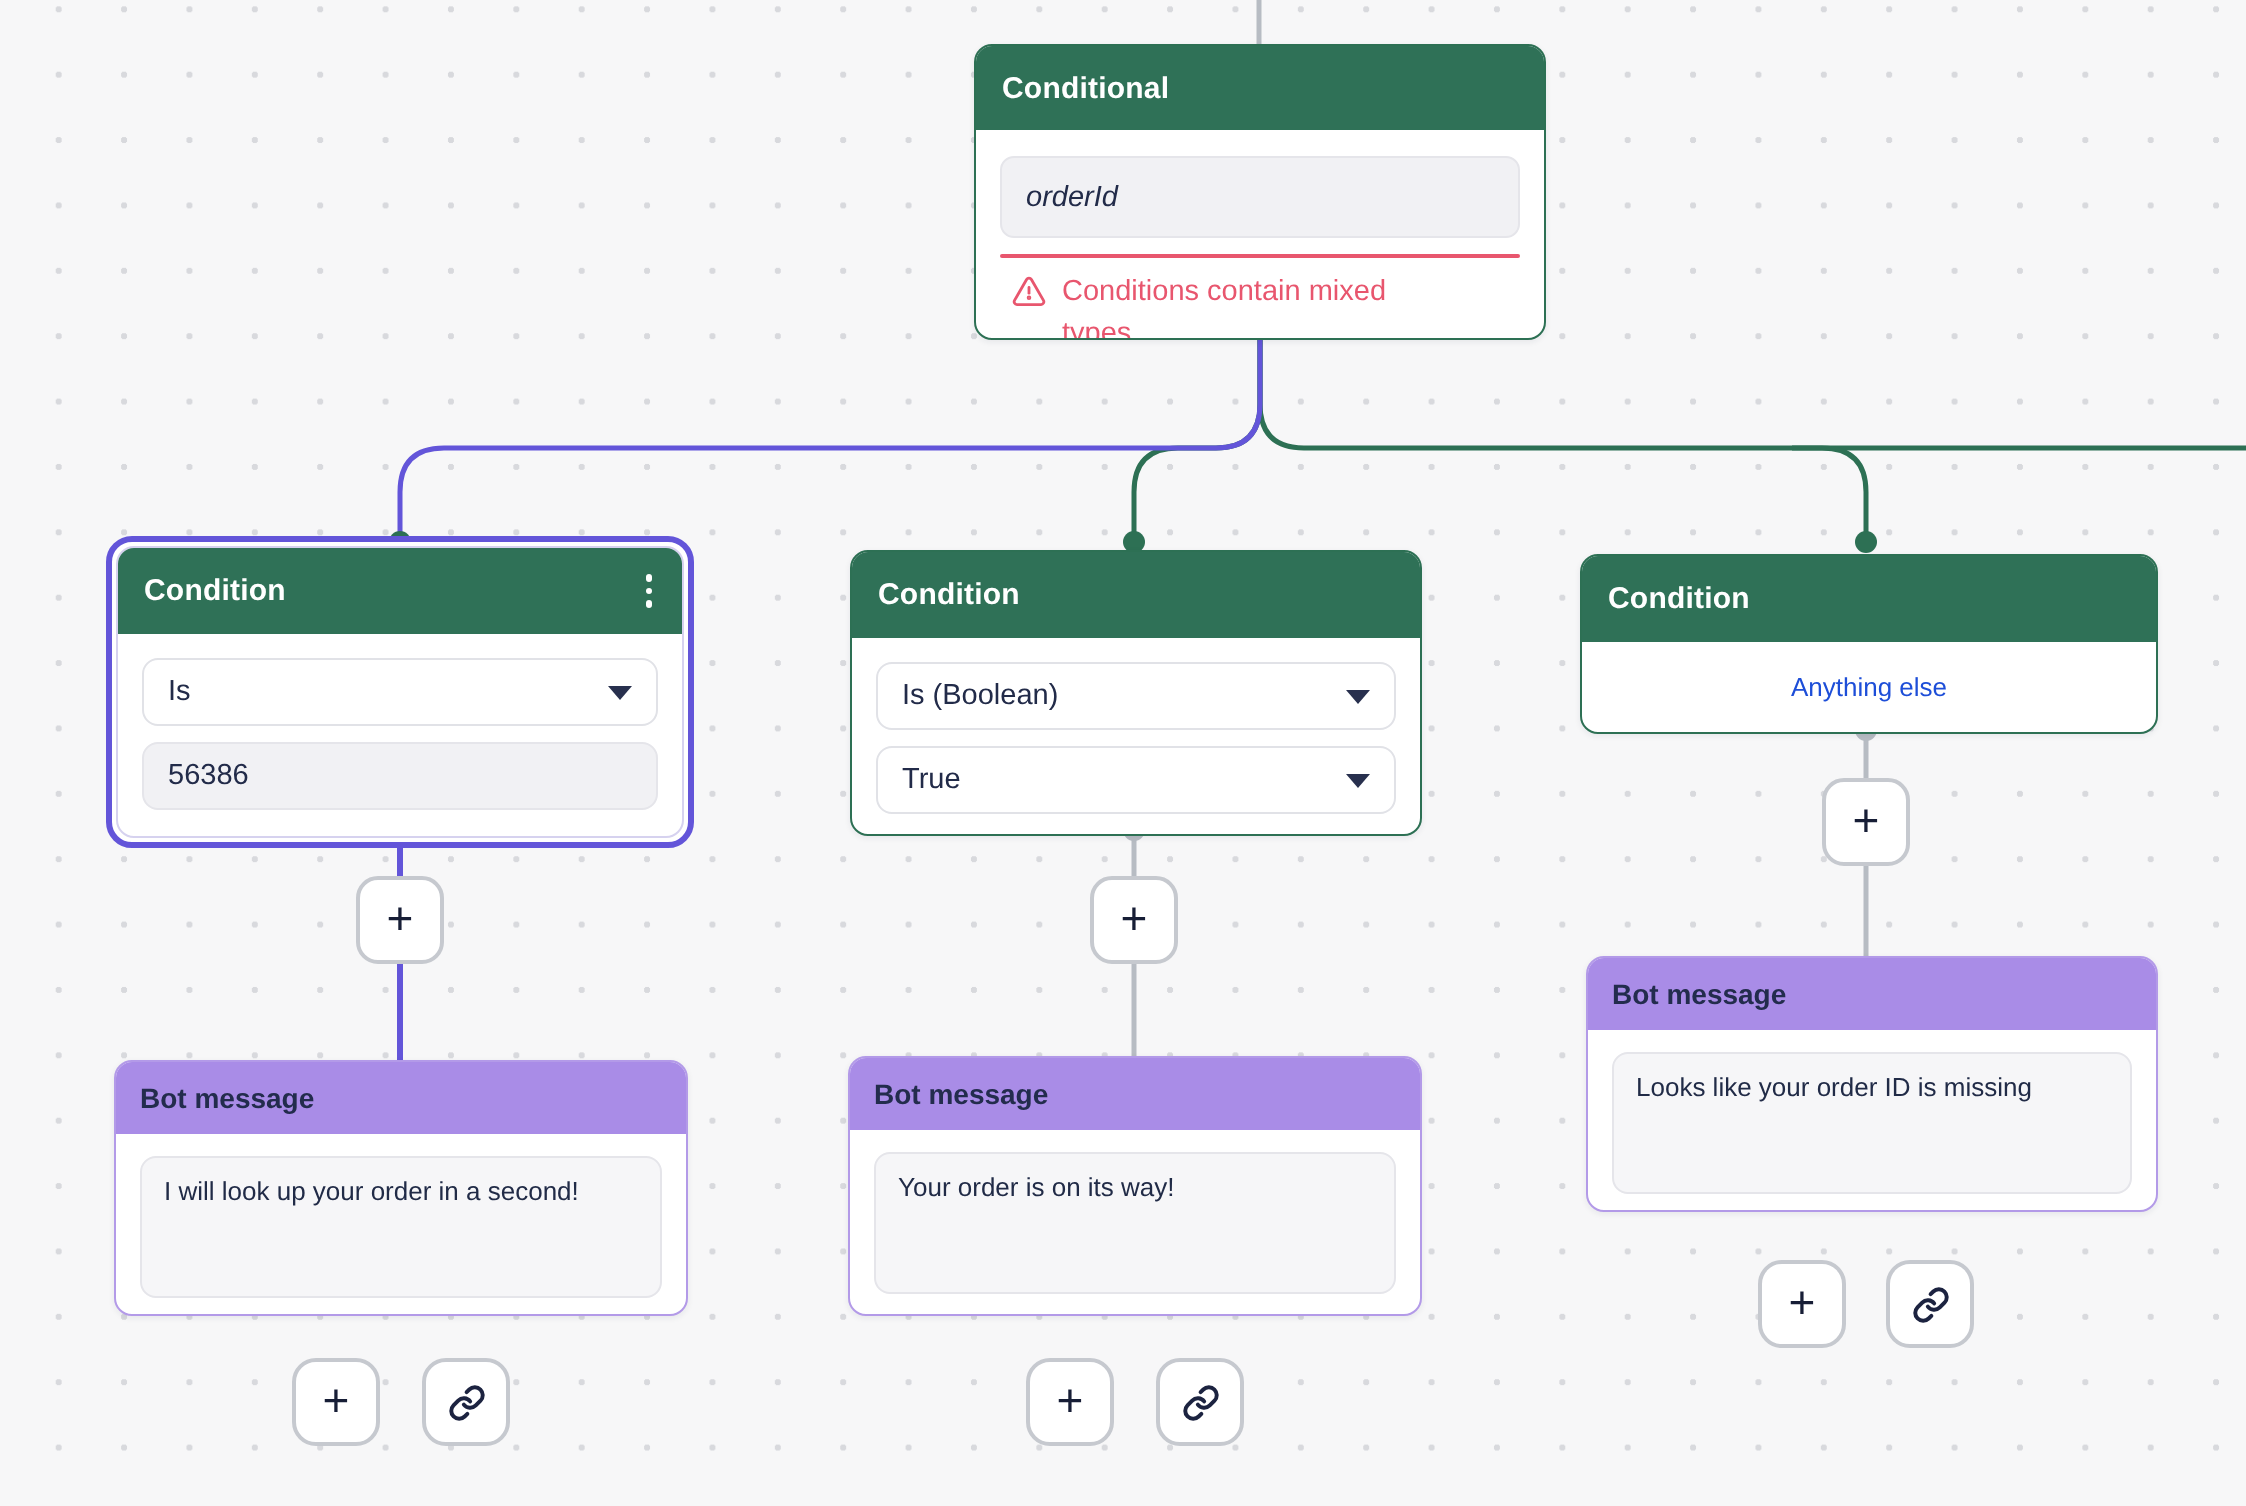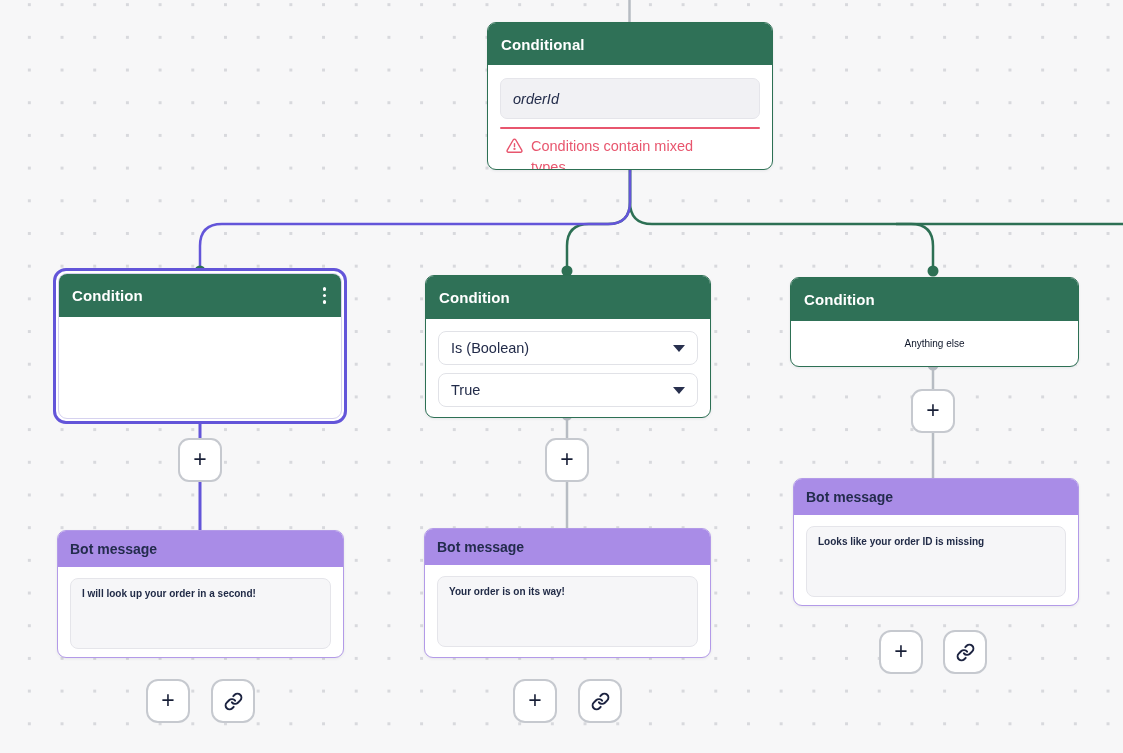--- a/index.html
+++ b/index.html
@@ -71,27 +71,27 @@
   .error-underline { height:2px; background:#e8566e; margin-top:8px; border-radius:1px; }
   .warning-row {
     display:flex; gap:8px; padding:7px 0 0 6px;
     color:#e8566e; font-size:14.5px; line-height:1.42;
   }
   .warning-row svg { flex:none; margin-top:1px; }
   .warning-text { max-width:200px; }
 
   .fallback-body {
     height:45px; display:flex; align-items:center; justify-content:center;
-    font-size:10px; color:#0f172a;
+    font-size:13px; color:#1d4ed8;
   }
 
   .msg-box {
     height:71px; padding:8px 11px; background:#f6f6f8;
     border:1px solid #e5e5ea; border-radius:8px;
-    font-size:10px; line-height:1.45; color:#212b47;font-weight:bold;
+    font-size:13px; line-height:1.45; color:#212b47;
   }
   .bot-body { padding:11px 12px; }
 
   .sq-btn {
     position:absolute; z-index:3; width:44px; height:44px;
     display:flex; align-items:center; justify-content:center;
     background:#fff; border:2.5px solid #c6c9cf; border-radius:11px;
     cursor:pointer; color:#171e36;
   }
   .sq-btn.r12 { border-radius:12px; }
@@ -147,20 +147,27 @@
   <div class="selection-ring" style="left:53px; top:268px; width:294px; height:156px;">
     <div class="node">
       <div class="node-header h43">
         <span>Condition</span>
         <span class="kebab">
             <i></i>
             <i></i>
             <i></i>
           </span>
       </div>
+      <div class="node-body">
+        <div class="select-row">
+          <span>Is</span>
+          <span class="caret"></span>
+        </div>
+        <input class="text-input" value="56386" style="">
+      </div>
     </div>
   </div>
 
   <div class="node green-border" style="left:425px; top:275px; width:286px; height:143px;">
     <div class="node-header h43">
       <span>Condition</span>
     </div>
     <div class="node-body">
       <div class="select-row">
         <span>Is (Boolean)</span>

